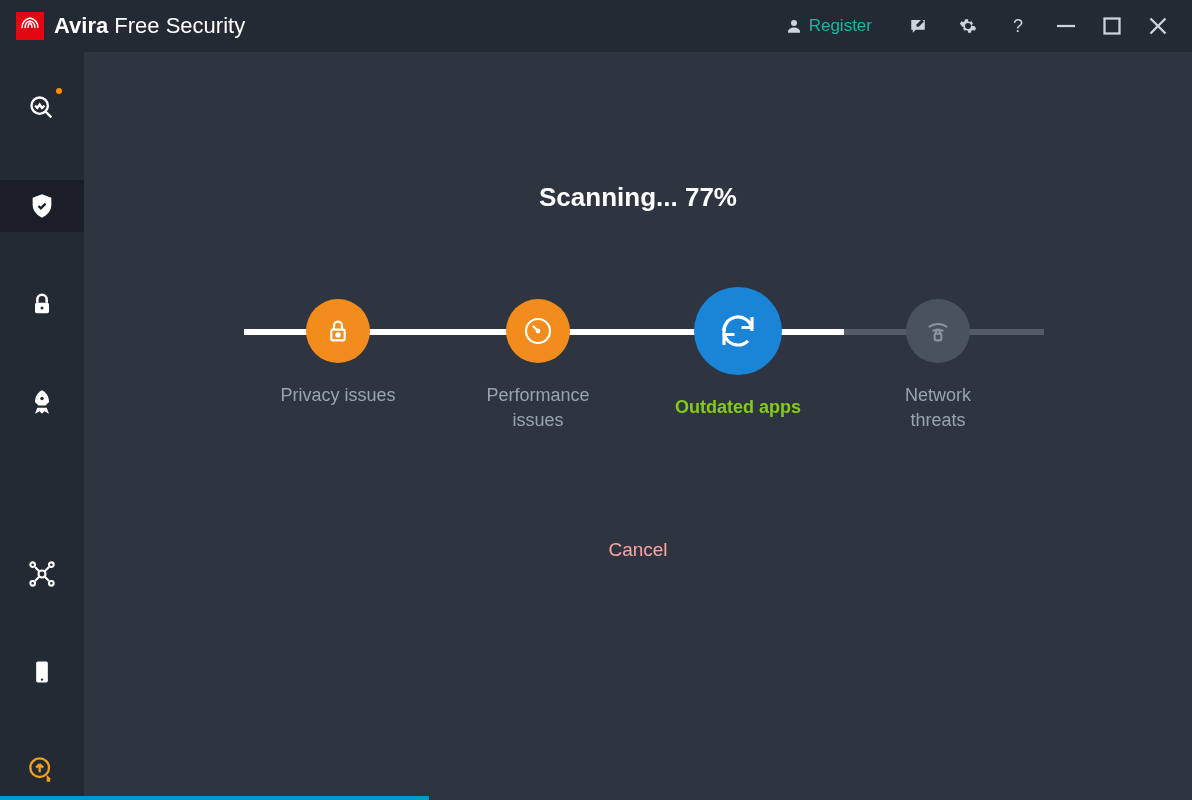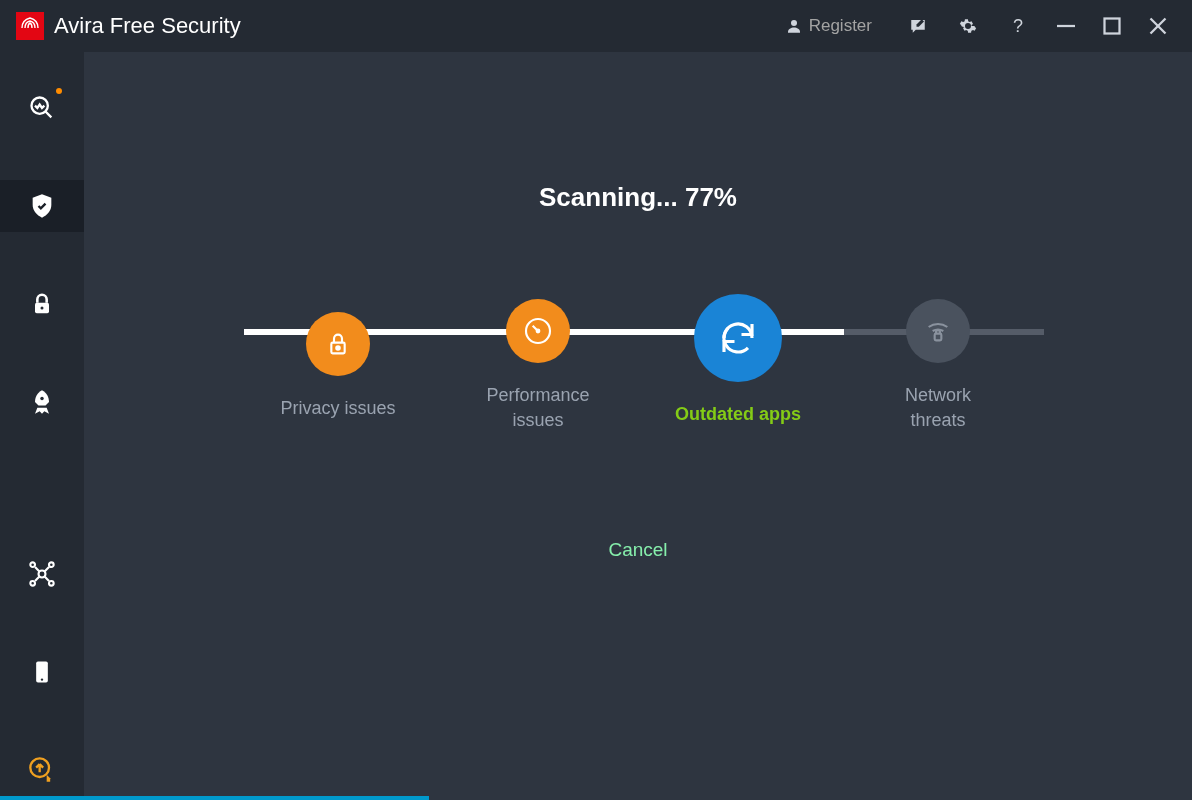--- a/index.html
+++ b/index.html
@@ -26,28 +26,28 @@
     background: #e30613;
     display: flex;
     align-items: center;
     justify-content: center;
   }
   .logo svg { width: 24px; height: 24px; }
   .brand {
     font-size: 22px;
     font-weight: 400;
   }
-  .brand .bold { font-weight: 400; }
+  .brand .bold { font-weight: 700; }
   .titlebar-spacer { flex: 1; }
   .register {
     display: flex;
     align-items: center;
     gap: 6px;
     font-size: 17px;
-    color: #a3a3a3;
+    color: #14b8a6;
     cursor: pointer;
     margin-right: 16px;
   }
   .title-icon {
     width: 24px;
     height: 24px;
     display: flex;
     align-items: center;
     justify-content: center;
     cursor: pointer;
@@ -113,21 +113,21 @@
     padding-top: 130px;
     gap: 16px;
   }
   .scan-title {
     font-size: 26px;
     font-weight: 600;
   }
   .steps {
     margin-top: 70px;
     display: flex;
-    align-items: center;
+    align-items: flex-start;
     justify-content: center;
     width: 100%;
     position: relative;
   }
   .step {
     width: 200px;
     display: flex;
     flex-direction: column;
     align-items: center;
     position: relative;
@@ -168,21 +168,21 @@
 
   .tip {
     margin-top: 100px;
     font-size: 20px;
     color: #9aa3b0;
     text-align: center;
   }
   .cancel {
     margin-top: 90px;
     font-size: 19px;
-    color: #86efac;
+    color: #fca5a5;
     cursor: pointer;
   }
   .bottom-accent {
     height: 4px;
     width: 100%;
     background: linear-gradient(90deg, #0099cc 0%, #0099cc 36%, #2e3540 36%);
   }
 </style>
 </head>
 <body>

